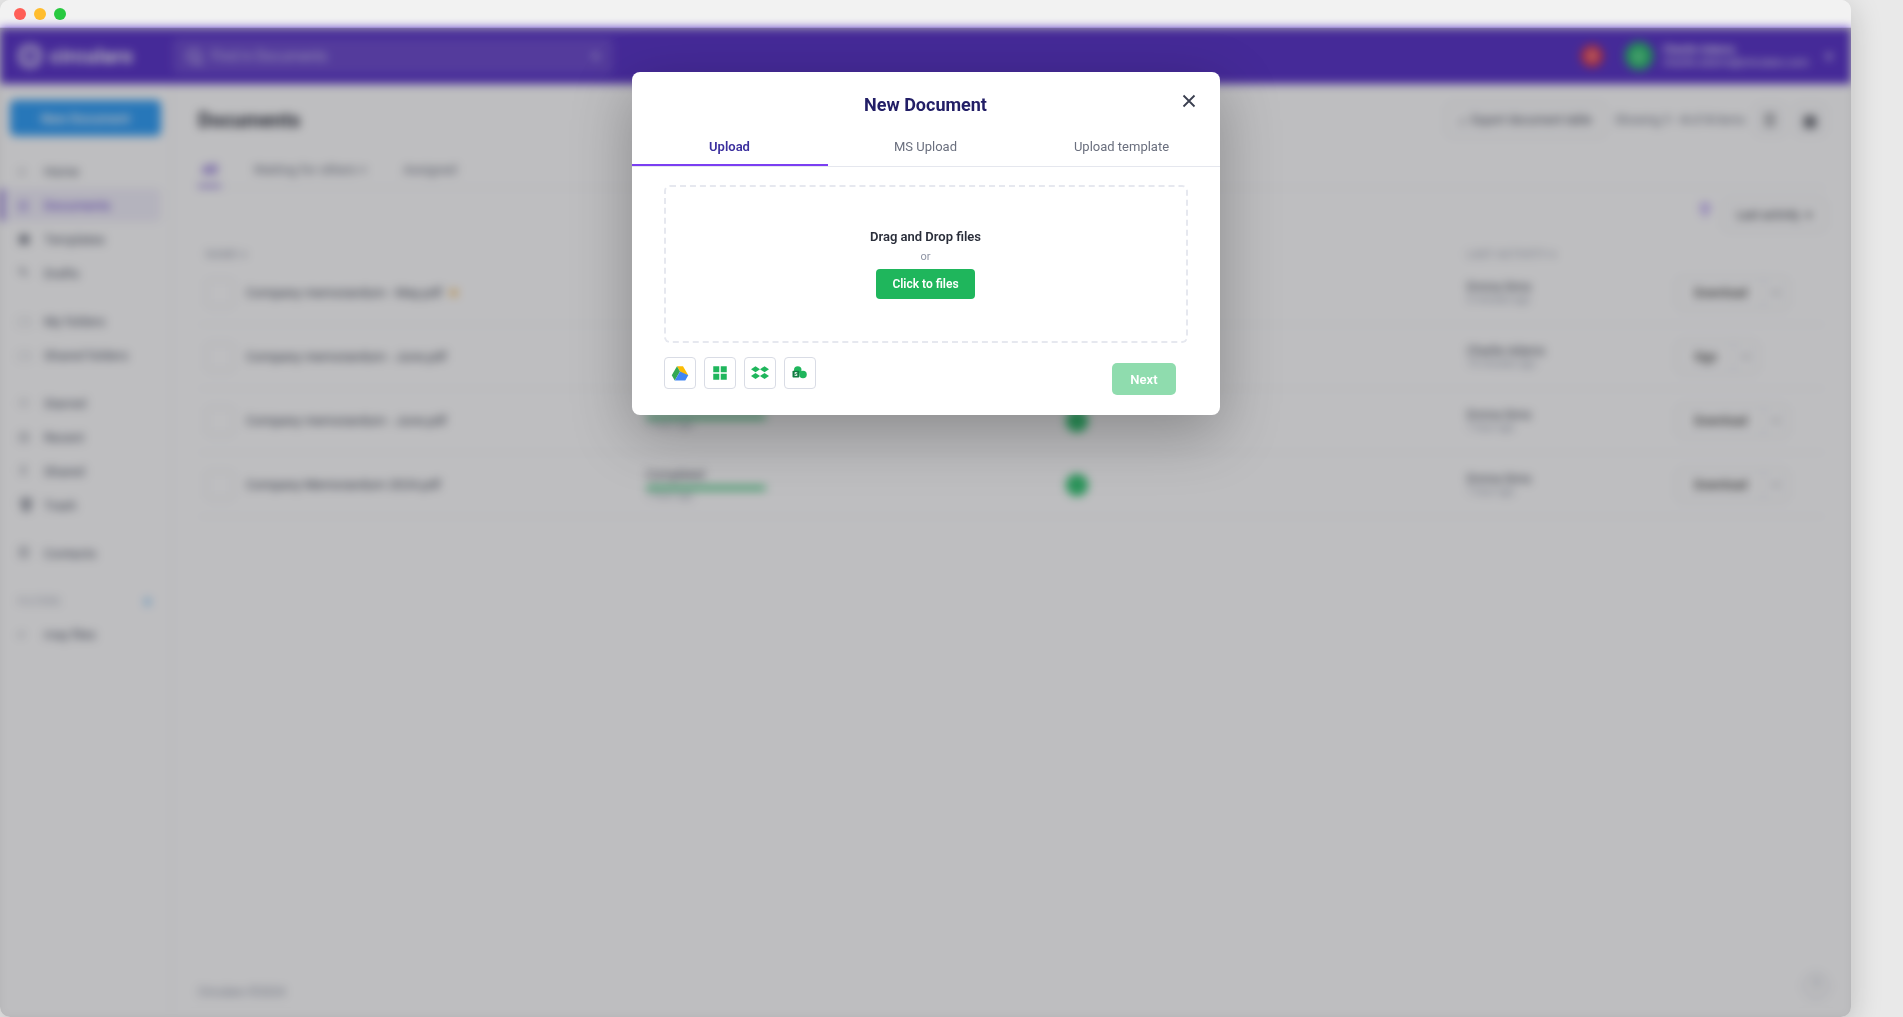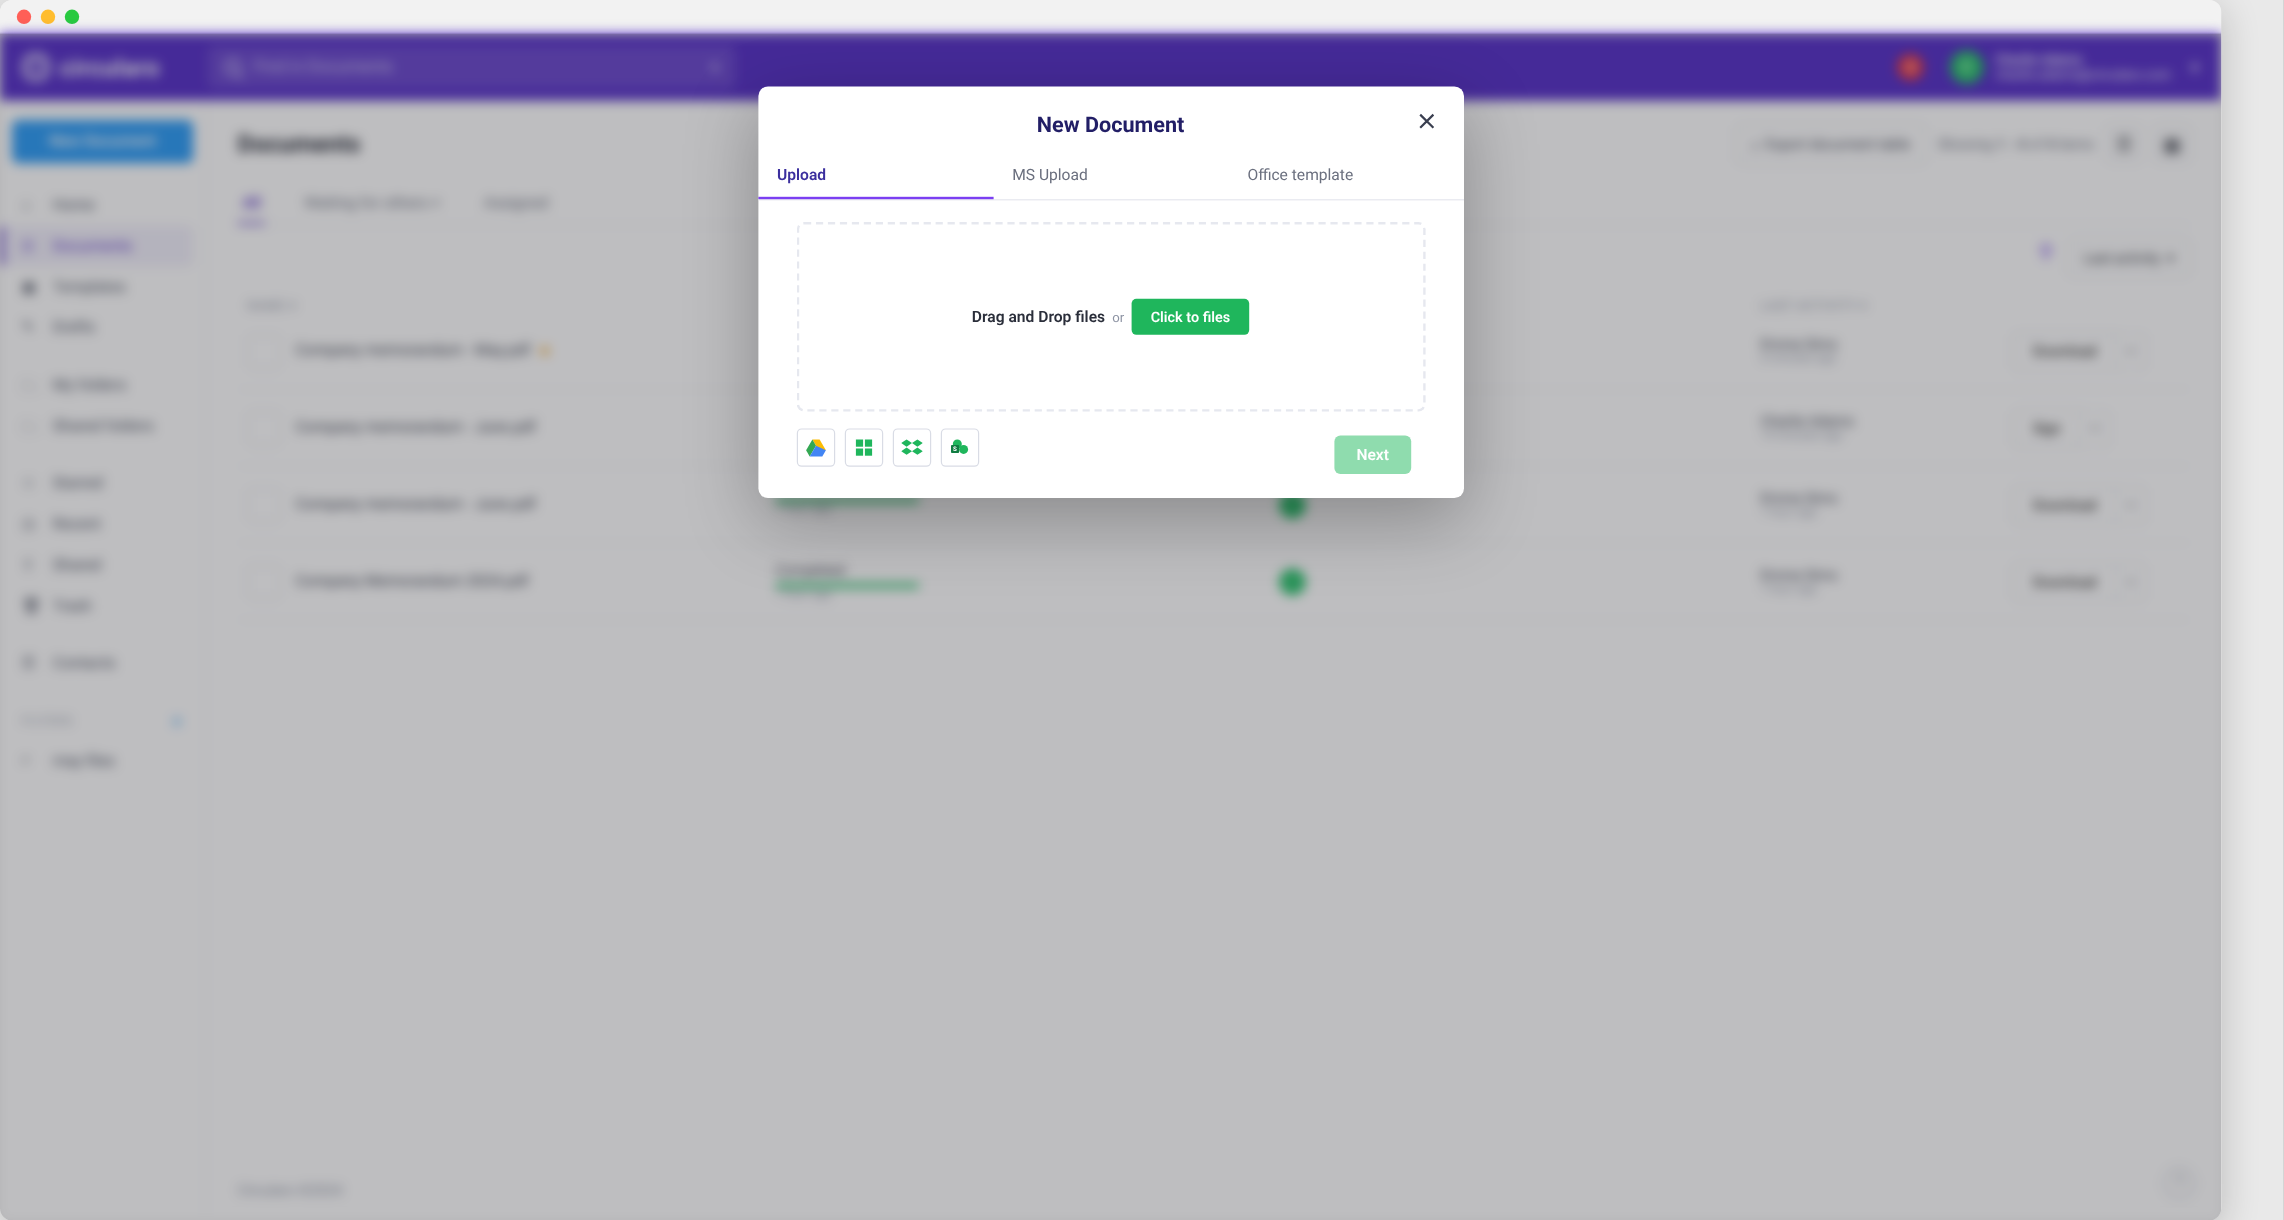--- a/index.html
+++ b/index.html
@@ -79,23 +79,23 @@
 .footer{position:absolute;bottom:18px;left:198px;font-size:12px;color:#8d93a3;}
 .help-bubble{position:absolute;right:22px;bottom:18px;width:26px;height:26px;border-radius:50%;border:1.5px solid #b7bcc9;color:#8d93a3;display:flex;align-items:center;justify-content:center;font-size:14px;}
 
 
 .scrim{position:absolute;top:28px;left:0;right:0;bottom:0;background:rgba(20,22,30,.28);display:flex;align-items:flex-start;justify-content:center;}
 .modal{width:588px;background:#fff;border-radius:8px;margin-top:44px;box-shadow:0 18px 60px rgba(0,0,0,.28);position:relative;padding-bottom:26px;}
 .modal h2{font-size:18px;font-weight:700;color:#221e66;text-align:center;padding:22px 0 14px;}
 .close{position:absolute;top:18px;right:20px;width:22px;height:22px;cursor:pointer;color:#3a3f50;}
 .close svg{width:100%;height:100%;}
 .mtabs{display:flex;border-bottom:1px solid #e5e7ee;}
-.mtab{flex:1;text-align:left;font-size:13px;color:#6a6f7e;padding:10px 16px;cursor:pointer;}
+.mtab{flex:1;text-align:center;font-size:13px;color:#6a6f7e;padding:10px 16px;cursor:pointer;}
 .mtab.active{color:#3b2f9e;border-bottom:2px solid #7b3ff2;font-weight:600;}
-.dropzone{margin:18px 32px 0;border:2px dashed #e6e8ef;border-radius:6px;height:158px;display:flex;flex-direction:row;align-items:center;justify-content:center;gap:6px;}
+.dropzone{margin:18px 32px 0;border:2px dashed #e6e8ef;border-radius:6px;height:158px;display:flex;flex-direction:column;align-items:center;justify-content:center;gap:6px;}
 .dz-title{font-size:13px;font-weight:600;color:#2a2e3a;}
 .dz-or{font-size:11px;color:#8d93a3;}
 .browse{background:#1fb65c;color:#fff;border:none;height:30px;padding:0 16px;border-radius:4px;font-size:12px;font-weight:600;cursor:pointer;}
 .provider-row{display:flex;gap:8px;margin:14px 32px 0;}
 .prov{width:32px;height:32px;border:1px solid #d9dce5;border-radius:4px;display:flex;align-items:center;justify-content:center;cursor:pointer;}
 .prov svg{width:18px;height:18px;}
 .next{position:absolute;right:44px;bottom:20px;background:#8fdcae;color:#fff;border:none;height:32px;padding:0 18px;border-radius:5px;font-size:13px;font-weight:600;cursor:not-allowed;}
 </style>
 </head>
 <body>
@@ -330,21 +330,21 @@
     <div class="modal">
       <h2>New Document</h2>
       <div class="close">
         <svg viewBox="0 0 24 24" stroke="currentColor" stroke-width="2" fill="none">
             <path d="M6 6l12 12M18 6L6 18"></path>
           </svg>
       </div>
       <div class="mtabs">
         <div class="mtab active">Upload</div>
         <div class="mtab">MS Upload</div>
-        <div class="mtab">Office template</div>
+        <div class="mtab">Upload template</div>
       </div>
       <div class="dropzone">
         <div class="dz-title">Drag and Drop files</div>
         <div class="dz-or">or</div>
         <button class="browse">Click to files</button>
       </div>
       <div class="provider-row">
         <div class="prov" title="Google Drive">
           <svg viewBox="0 0 24 24">
               <polygon points="8,3 16,3 23,15 15,15" fill="#fbbc04"></polygon>

